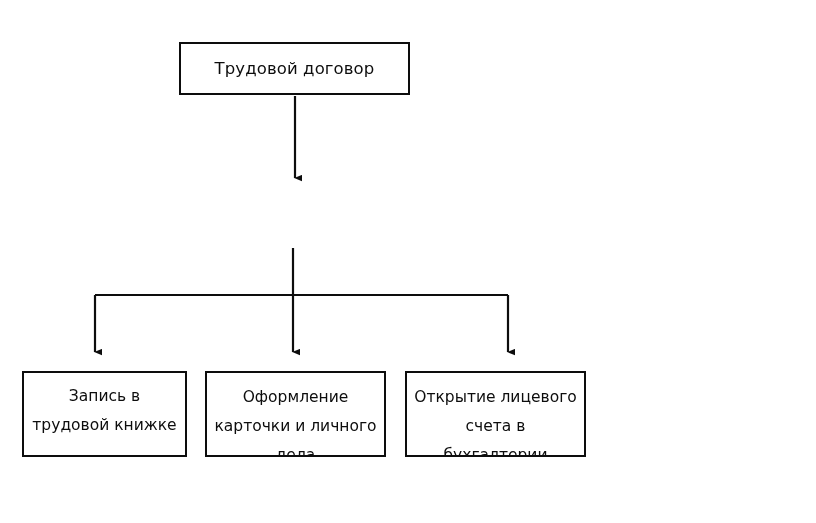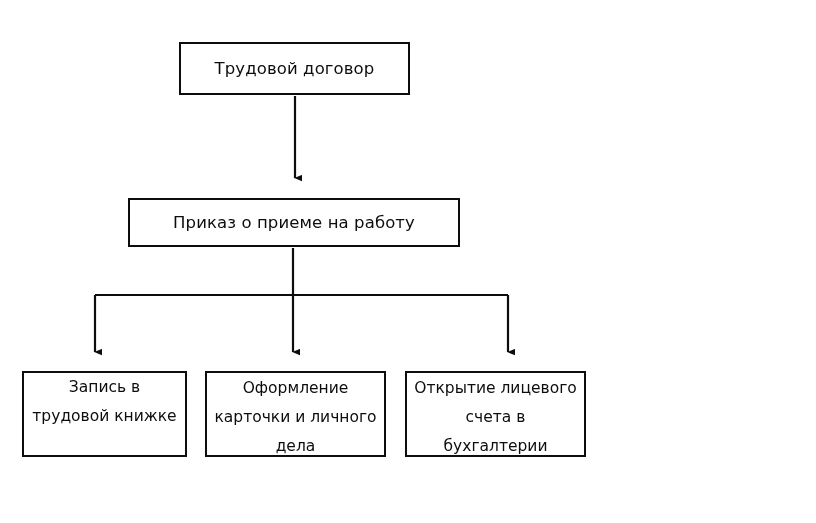--- a/index.html
+++ b/index.html
@@ -61,20 +61,21 @@
     font-size: 16.5px;
     letter-spacing: 0.1px;
   }
   
   .node-leaf {
     top: 371px;
     height: 86px;
     font-size: 15.5px;
     line-height: 29px;
     align-items: flex-start;
+    padding-top: 9px;
   }
   #node-workbook {
     left: 22px;
     width: 165px;
   }
   #node-card {
     left: 205px;
     width: 181px;
   }
   #node-account {
@@ -118,23 +119,20 @@
 
     <g>
       <line x1="508" y1="295" x2="508" y2="352" stroke="#0d0d0d" stroke-width="2.2" marker-end="url(#arrowhead)"></line>
     </g>
   </svg>
 
   <div class="node" id="node-contract">
     <span class="label">Трудовой договор</span>
   </div>
 
-  <div class="node" id="node-order">
-    <span class="label">Приказ о приеме на работу</span>
-  </div>
 
   <div class="node node-leaf" id="node-workbook">
     <span class="label">Запись в трудовой книжке</span>
   </div>
 
   <div class="node node-leaf" id="node-card">
     <span class="label">Оформление карточки и личного дела</span>
   </div>
 
   <div class="node node-leaf" id="node-account">

